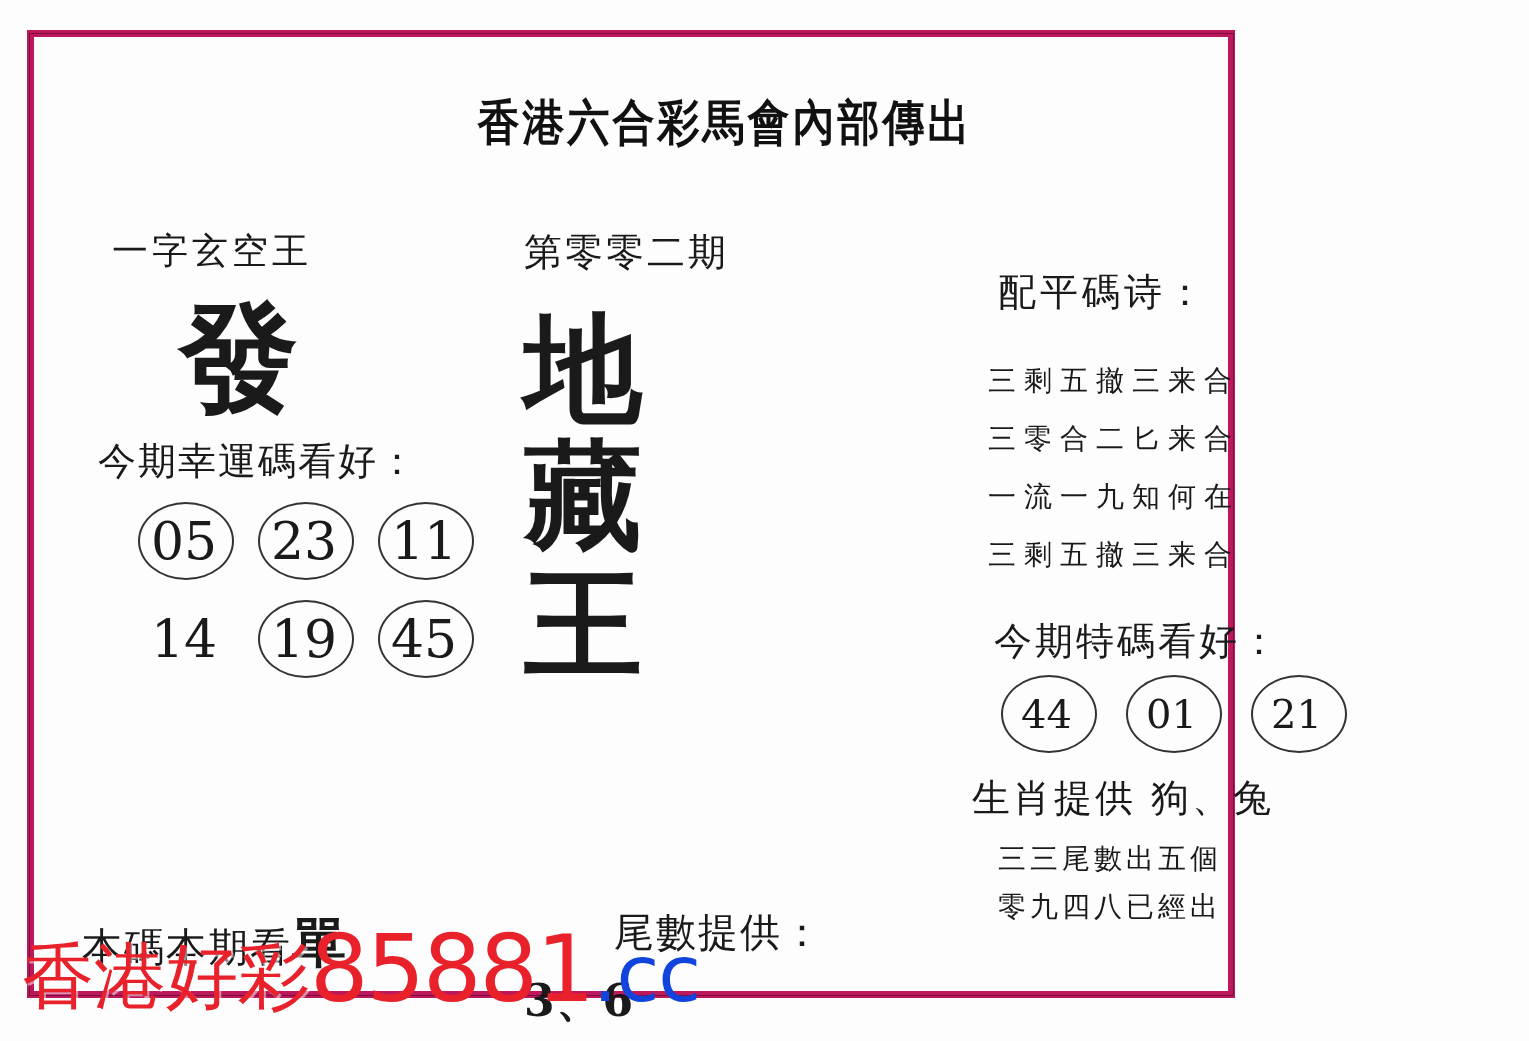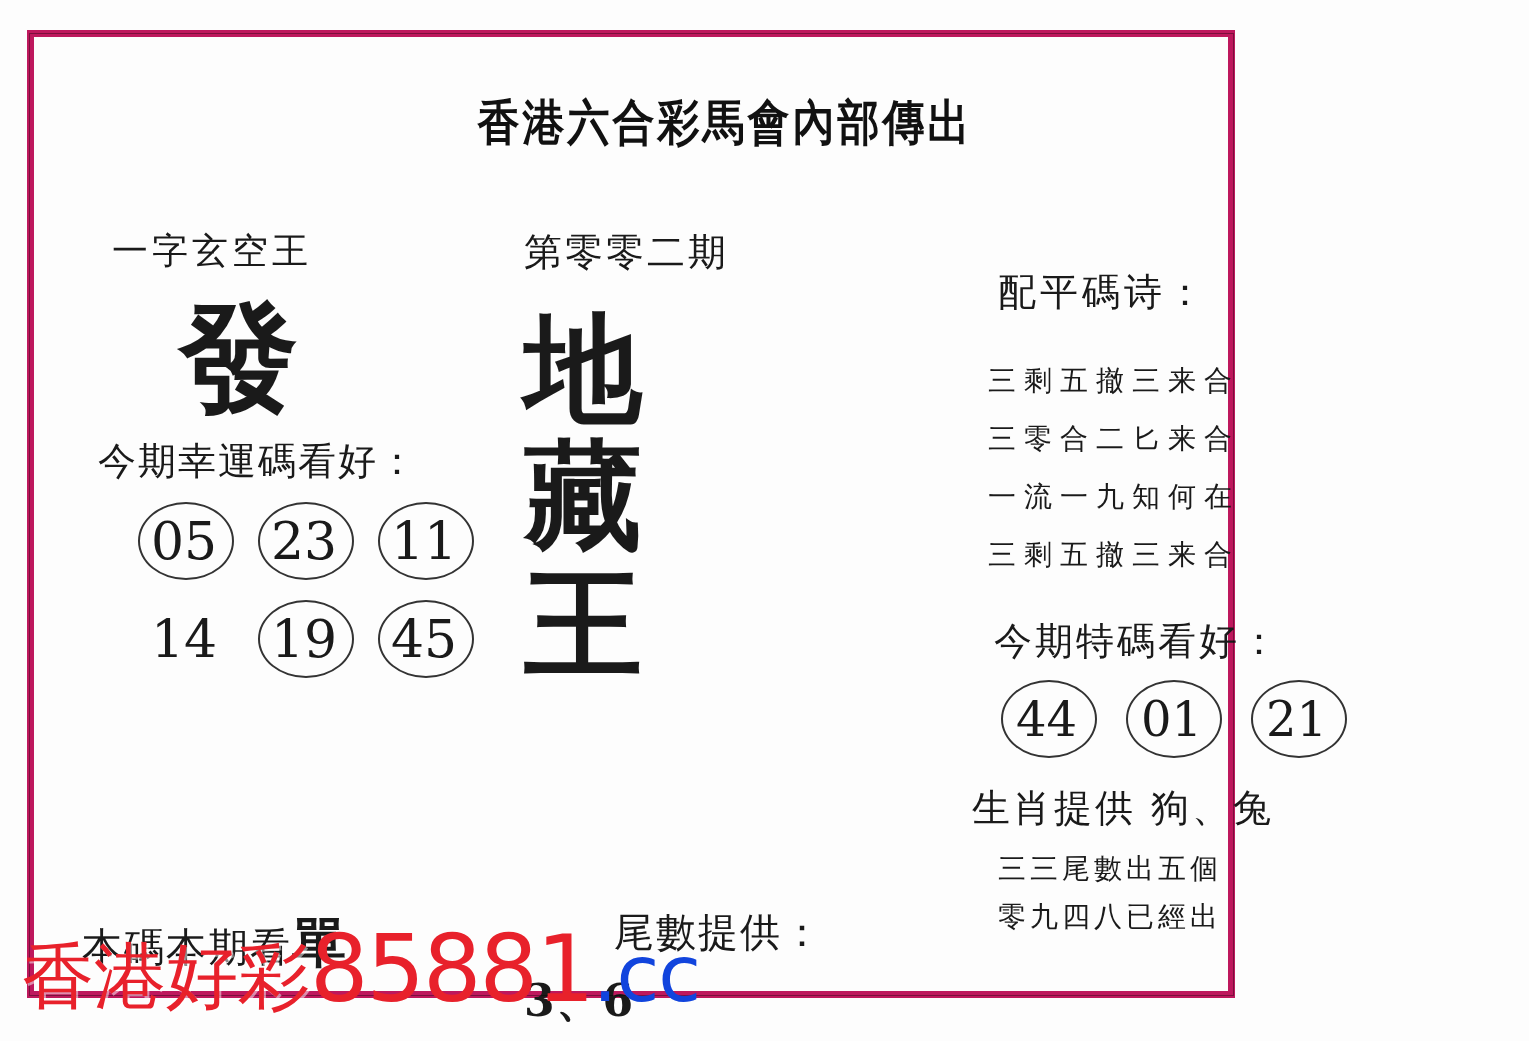--- a/index.html
+++ b/index.html
@@ -196,21 +196,21 @@
     letter-spacing: 3px;
     padding-left: 30px;
   }
   .special-nums {
     margin-top: 24px;
     display: flex;
     padding-left: 20px;
   }
   .special-nums .num-cell {
     width: 125px;
-    font-size: 48px;
+    font-size: 40px;
   }
   .zodiac {
     margin-top: 36px;
     font-size: 38px;
     letter-spacing: 3px;
     padding-left: 8px;
     white-space: nowrap;
   }
   .tail-info {
     margin-top: 16px;

